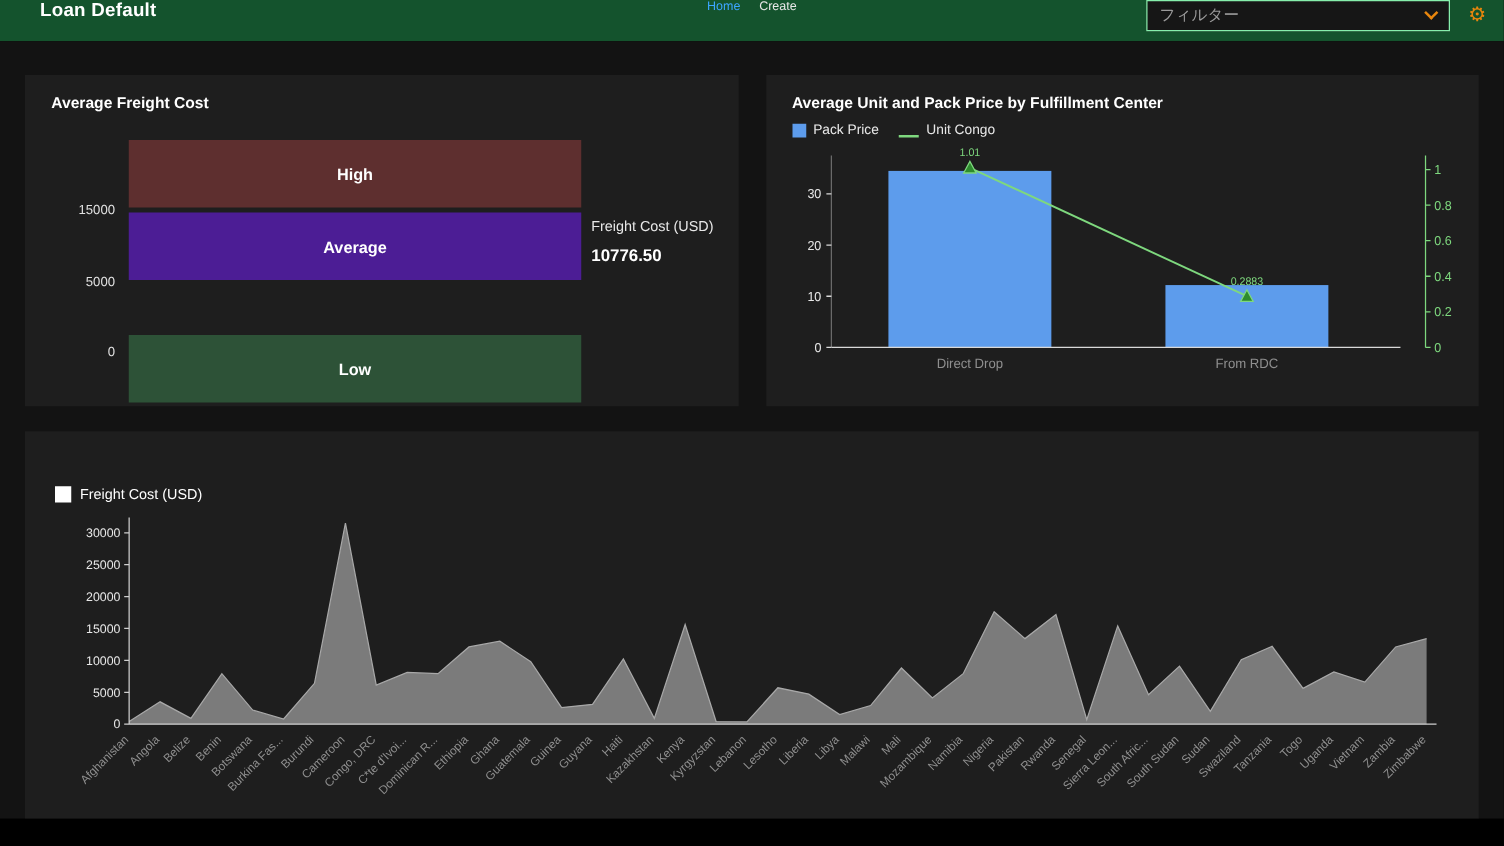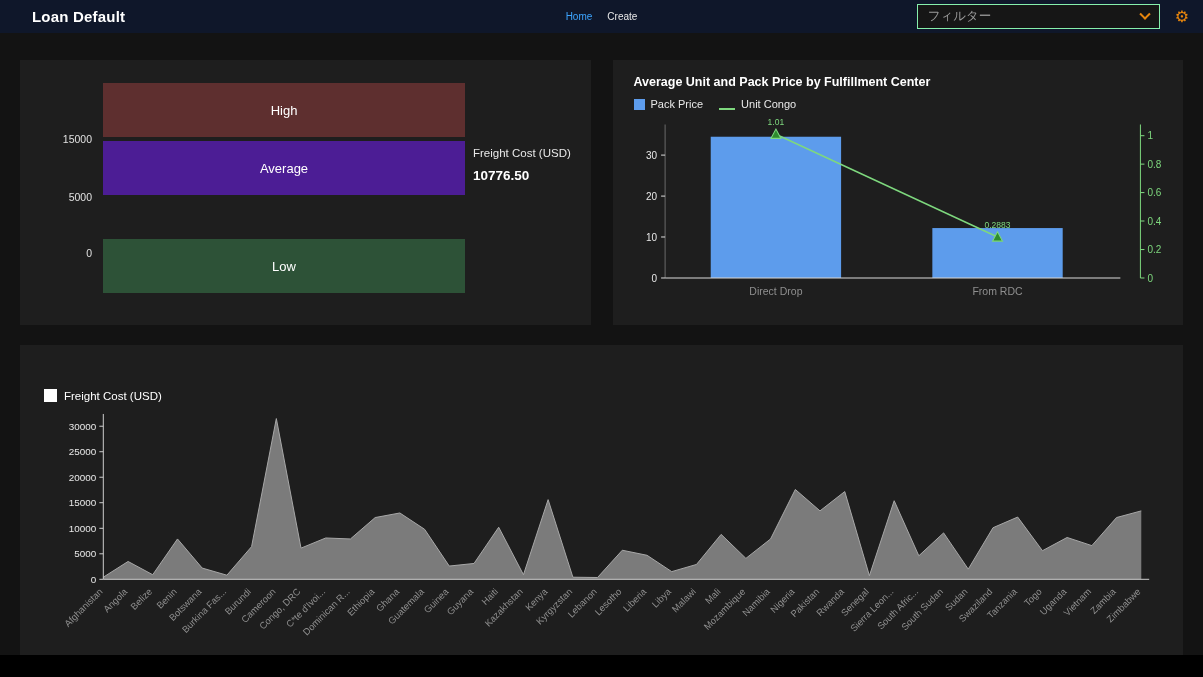--- a/index.html
+++ b/index.html
@@ -1,20 +1,20 @@
 <!DOCTYPE html>
 <html><head>
 <meta charset="utf-8">
 <style>
   *{box-sizing:border-box;margin:0;padding:0}
   html,body{width:1203px;height:677px}
   body{background:#000;font-family:"Liberation Sans",sans-serif;position:relative;overflow:hidden}
 
   
-  .topbar{height:33px;background:#0f172a;display:flex;align-items:center;padding:0 14px 0 32px;position:relative}
+  .topbar{height:33px;background:#14532d;display:flex;align-items:flex-start;padding:0 14px 0 32px;position:relative}
   .app-title{color:#fff;font-weight:bold;font-size:15px;letter-spacing:.2px}
   .topnav{position:absolute;left:50%;transform:translateX(-50%);display:flex;gap:15px;font-size:10px;align-items:center}
   .topnav .nav-link{color:#e8e8e8;cursor:pointer}
   .topnav .nav-link.active{color:#3da5ff}
   .top-right{margin-left:auto;display:flex;align-items:center;gap:15px}
   .filter-box{width:243px;height:25px;background:#161616;border:1px solid #86efac;display:flex;align-items:center;padding:0 10px;color:#9a9a9a;font-size:12.5px;cursor:pointer}
   .chev{width:8px;height:8px;border-right:2px solid #e8860d;border-bottom:2px solid #e8860d;transform:rotate(45deg) translate(-2px,-2px);margin-left:auto}
   .gear{color:#e8860d;font-size:16px;line-height:1;cursor:pointer}
 
   
@@ -23,21 +23,21 @@
   .card{background:#1e1e1e}
   .gauge-card,.combo-card{height:265px;overflow:hidden}
   .card-title{color:#fff;font-size:12.5px;font-weight:bold;padding:15px 16px 0 21px}
 
   
   .gauge-body{display:flex;margin-top:23px;align-items:flex-start}
   .gauge-ticks{width:83px;position:relative;height:170px;flex:none}
   .gt{position:absolute;right:11px;transform:translateY(-50%);color:#e0e0e0;font-size:10.5px}
   .gt-1{top:56px}.gt-2{top:114px}.gt-3{top:170px}
   .gauge-bands{width:362px;display:flex;flex-direction:column;gap:4px;flex:none}
-  .gauge-band{height:54px;display:flex;align-items:center;justify-content:center;color:#fff;font-weight:normal;font-size:13px;cursor:pointer}
+  .gauge-band{height:54px;display:flex;align-items:center;justify-content:center;color:#fff;font-weight:bold;font-size:13px;cursor:pointer}
   .gauge-metric{margin-left:8px;margin-top:64px;color:#e8e8e8}
   .gm-label{font-size:11.5px;white-space:nowrap}
   .gm-value{font-size:13.5px;font-weight:bold;color:#fff;margin-top:9px}
 
   
   .combo-legend{display:flex;gap:16px;align-items:center;margin:9px 0 0 21px}
   .legend-item{display:flex;align-items:flex-end;gap:6px;color:#e8e8e8;font-size:11px;cursor:pointer}
   .swatch-bar{width:11px;height:11px;display:inline-block}
   .swatch-line{width:16px;height:2px;display:inline-block}
   .combo-card svg{width:calc(100% - 24px);height:192px;margin:4px 12px 0;display:block}
@@ -69,20 +69,21 @@
         <i class="chev"></i>
       </div>
       <span class="gear">⚙</span>
     </div>
   </header>
 
   <main class="content">
     <div class="row1">
 
       <section class="card gauge-card">
+        <h3 class="card-title">Average Freight Cost</h3>
         <div class="gauge-body">
           <div class="gauge-ticks">
             <span class="gt gt-1">15000</span>
             <span class="gt gt-2">5000</span>
             <span class="gt gt-3">0</span>
           </div>
           <div class="gauge-bands">
             <div class="gauge-band" style="background: rgb(94, 47, 47);">
                 <span>High</span>
               </div>

